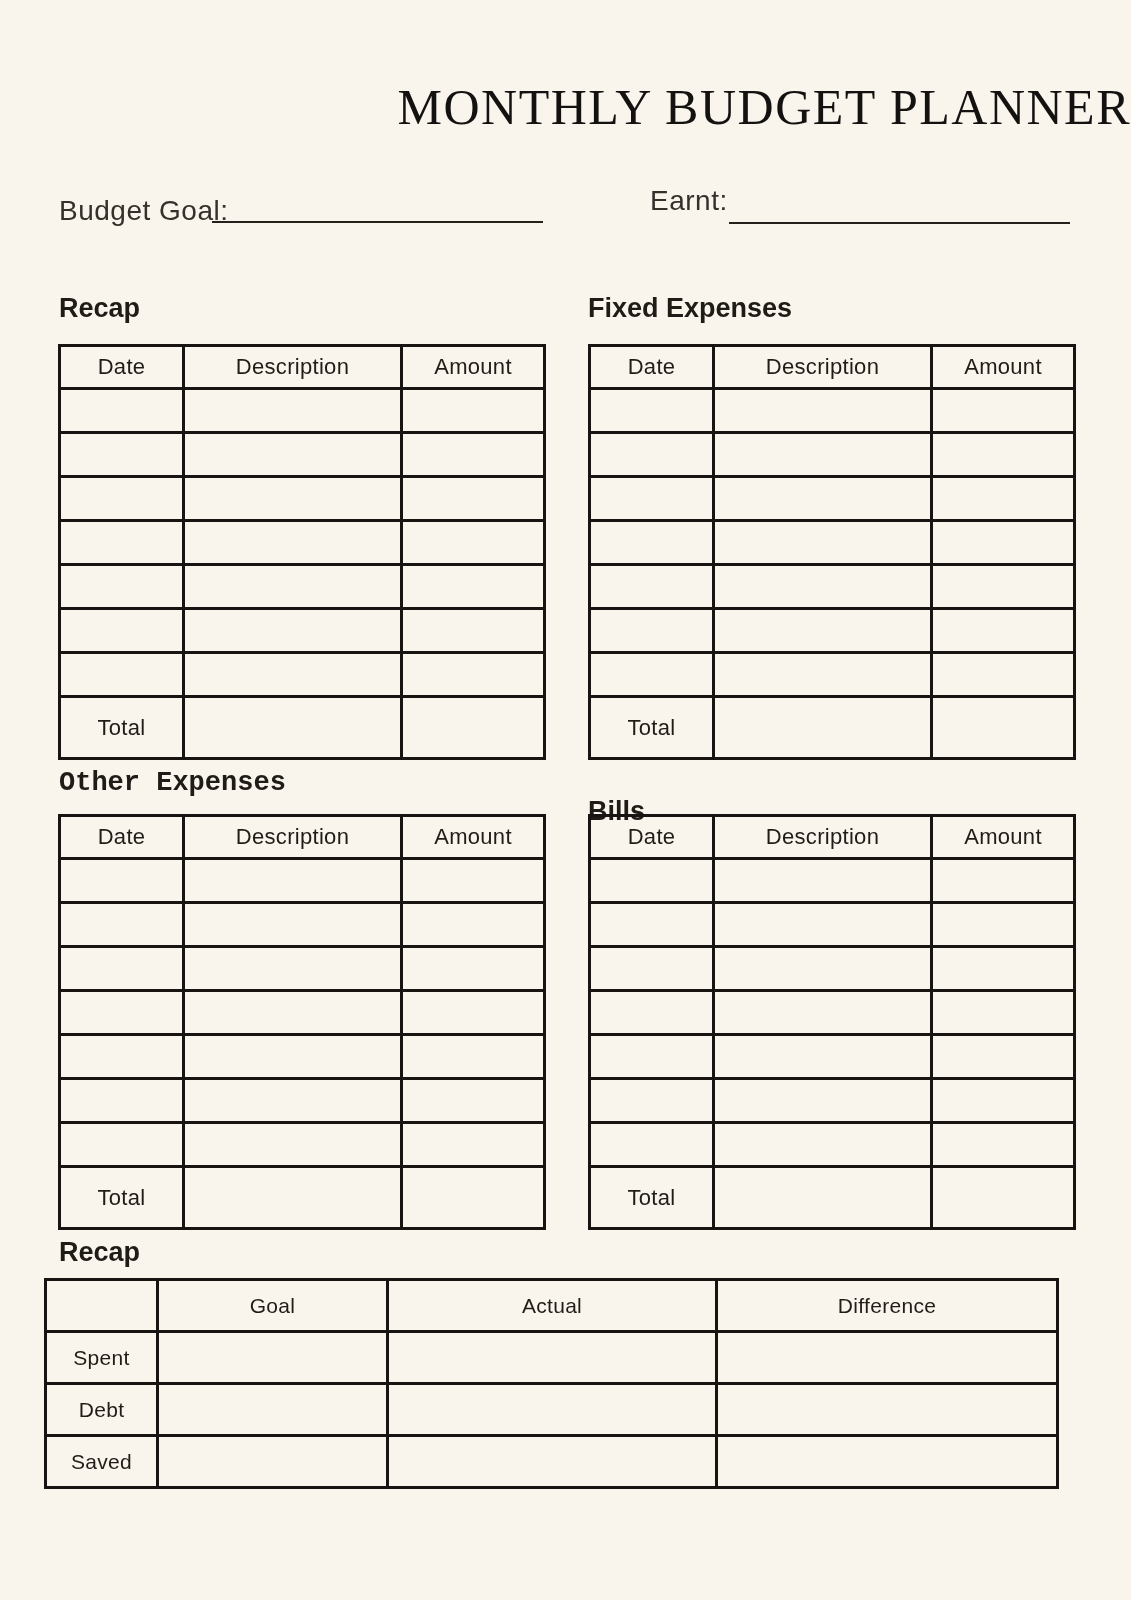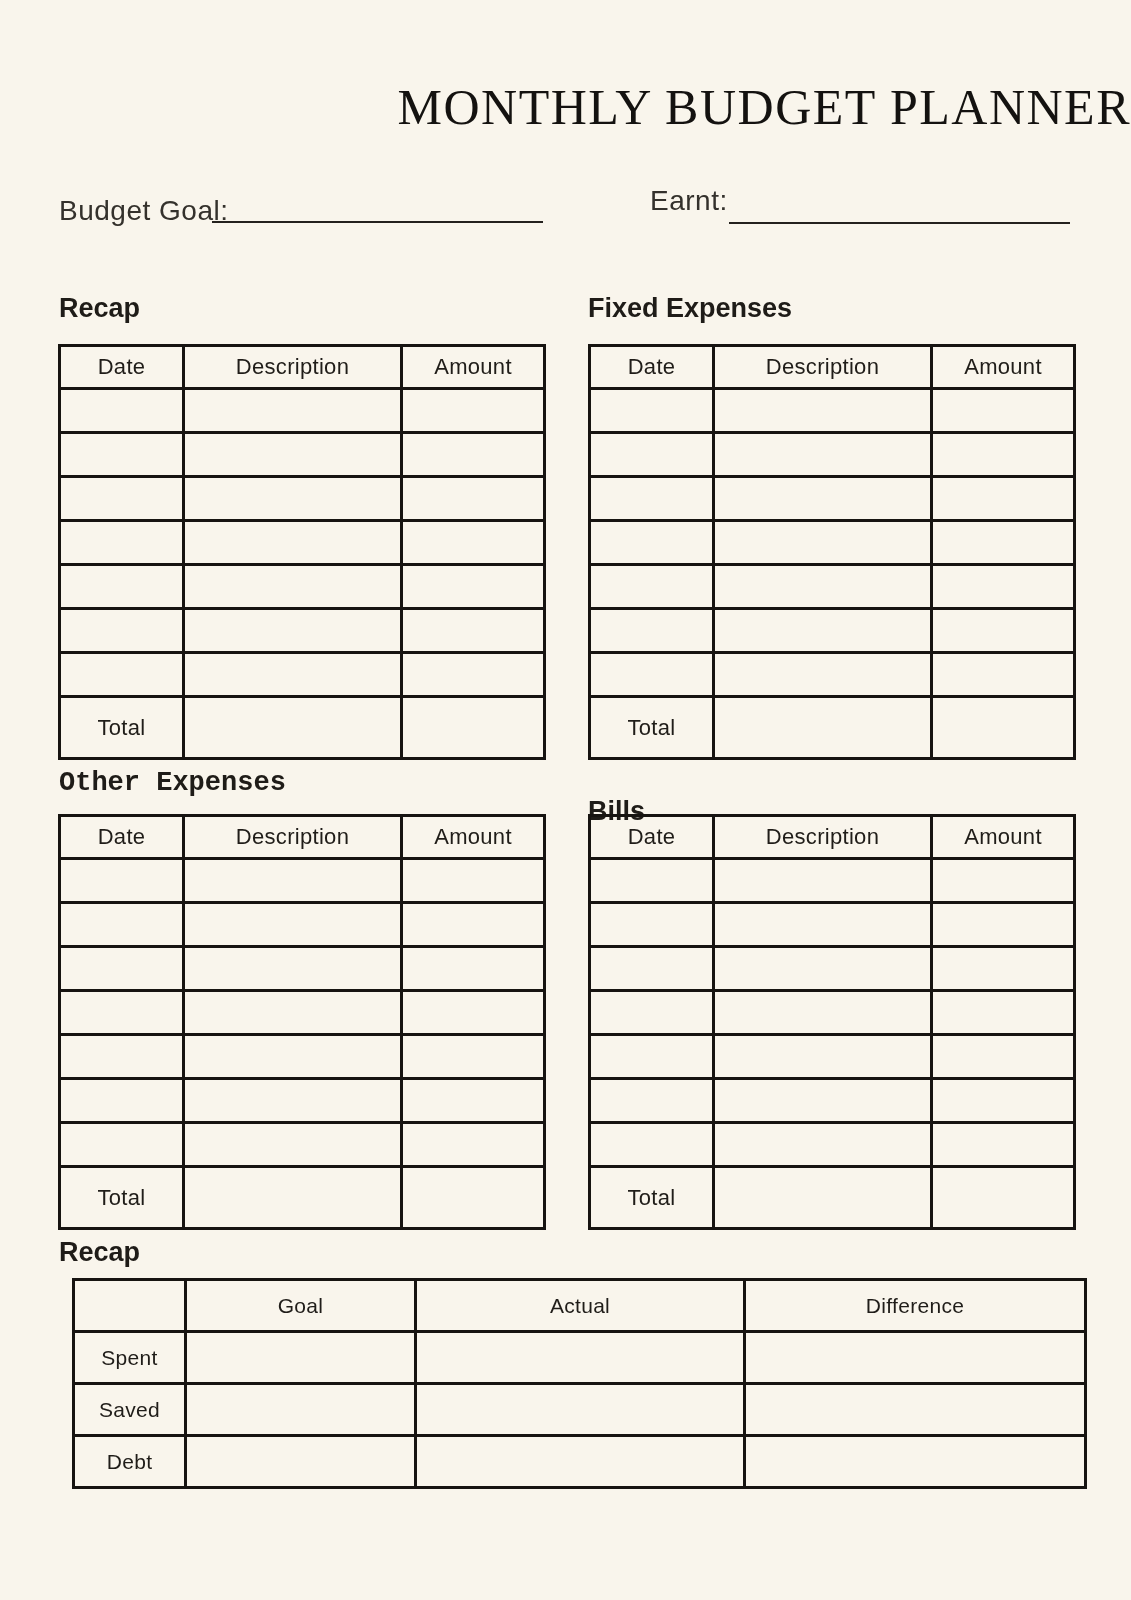--- a/index.html
+++ b/index.html
@@ -64,21 +64,21 @@
   #other-expenses-table{left:58px;top:814px;width:485px;}
   #bills-table{left:588px;top:814px;width:482px;}
 
   .budget-table thead tr{height:43px;}
   .budget-table tbody tr{height:44px;}
   .budget-table tfoot tr{height:62px;}
   .col-date{width:124px;}
   .col-desc{width:218px;}
   .col-amount{width:143px;}
 
-  #recap-table{left:72px;top:1278px;width:1012px;padding-left:36px;}
+  #recap-table{left:44px;top:1278px;width:1012px;padding-left:36px;}
   #recap-table thead tr{height:52px;}
   #recap-table tbody tr{height:52px;}
   #recap-table th, #recap-table td{font-size:21px;}
   .rcol-label{width:112px;}
   .rcol-goal{width:230px;}
   .rcol-actual{width:329px;}
   .rcol-diff{width:341px;}
 </style>
 </head>
 <body>
@@ -350,27 +350,27 @@
       </tr>
     </thead>
     <tbody>
       <tr>
         <td>Spent</td>
         <td></td>
         <td></td>
         <td></td>
       </tr>
       <tr>
+        <td>Debt</td>
+        <td></td>
+        <td></td>
+        <td></td>
+      </tr>
+      <tr>
         <td>Saved</td>
         <td></td>
         <td></td>
         <td></td>
       </tr>
-      <tr>
-        <td>Debt</td>
-        <td></td>
-        <td></td>
-        <td></td>
-      </tr>
     </tbody>
   </table>
 
 </div>
 
 </body></html>

